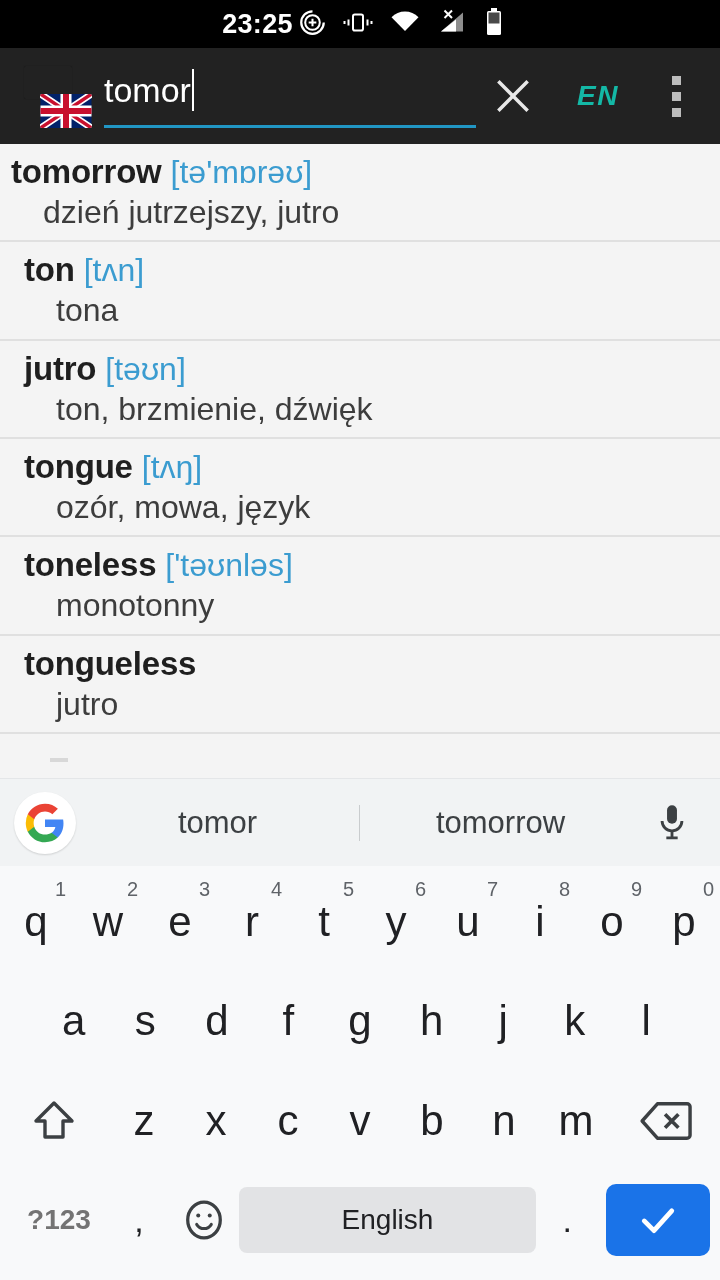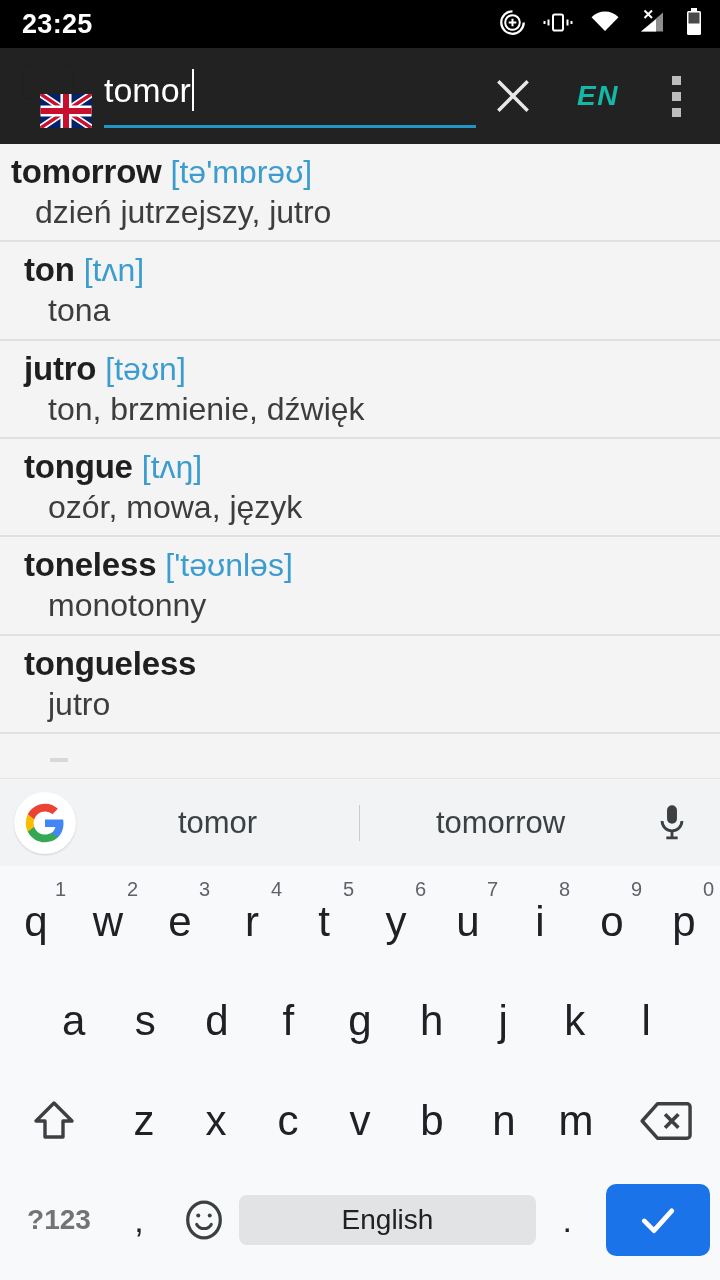--- a/index.html
+++ b/index.html
@@ -7,21 +7,21 @@
   body {
     font-family:"Liberation Sans", sans-serif;
     background:#f2f2f2;
     -webkit-font-smoothing:antialiased;
   }
   #app { position:relative; width:720px; height:1280px; display:flex; flex-direction:column; }
 
   
   .statusbar {
     height:48px; background:#000; color:#fff;
-    display:flex; align-items:center; justify-content:space-between;
+    display:flex; align-items:center; justify-content:center;
     padding:0 18px 0 22px; flex:0 0 48px;gap:6px;
   }
   .status-clock { font-size:27px; font-weight:bold; letter-spacing:.3px; }
   .status-icons { display:flex; align-items:center; gap:17px; }
   .sicon { display:block; }
 
   
   .toolbar {
     flex:0 0 96px; background:#222222;
     display:flex; align-items:center; padding:0 14px 0 18px; position:relative;
@@ -62,21 +62,21 @@
   
   .results {
     flex:1 1 auto; background:#f4f4f4; overflow:hidden; position:relative;
   }
   .entry { padding:10px 24px 9px 24px; border-bottom:2px solid #e0e0e0; }
   .entry:first-child { border-top:none;padding-left:11px; }
   .entry-head { line-height:1.12; white-space:nowrap; }
   .hw { font-size:33px; font-weight:bold; color:#1f1f1f; letter-spacing:-.2px; }
   .ipa { font-size:32px; color:#3b9cd0; margin-left:9px; }
   .trans {
-    font-size:32px; color:#3d3d3d; margin-left:24px; margin-top:2px;
+    font-size:32px; color:#3d3d3d; margin-left:32px; margin-top:2px;
     line-height:1.2; white-space:nowrap;
   }
   .entry-partial { padding:10px 24px 0 24px; border-bottom:none; height:40px; overflow:hidden; }
   .partial-bar { width:18px; height:4px; background:#d8d8d8; margin-left:26px; margin-top:14px; }
 
   
   .keyboard { flex:0 0 502px; background:#f8f9fa; display:flex; flex-direction:column; }
   .suggestbar {
     flex:0 0 88px; background:#f1f3f4; display:flex; align-items:center;
     padding:0 18px 0 14px; border-top:1px solid #e4e6e8;
@@ -111,21 +111,21 @@
   .krow.row2 { padding:0 38px; }
   .krow.row3 { padding:0 0px; }
   .key.wide { flex:1.5 1 0; }
   .key.func { color:#3c4043; }
 
   .krow.row4 { flex:1 1 0; padding:0 10px; }
   .k-sym { flex:1.35 1 0; font-size:28px; color:#737373; font-weight:bold; }
   .k-comma { flex:.85 1 0; font-size:34px; color:#202124; }
   .k-emoji { flex:.95 1 0; }
   .k-space {
-    flex:4.1 1 0; height:50px; background:#e2e3e5; border-radius:8px;
+    flex:4.1 1 0; height:66px; background:#e2e3e5; border-radius:8px;
     display:flex; align-items:center; justify-content:center;
     font-size:28px; color:#202124;
   }
   .k-period { flex:.85 1 0; font-size:34px; color:#202124; }
   .k-enter {
     flex:1.55 1 0; height:72px; background:#1a73e8; border-radius:10px;
     display:flex; align-items:center; justify-content:center; margin-left:8px;
     max-width:104px;
   }
 </style>

